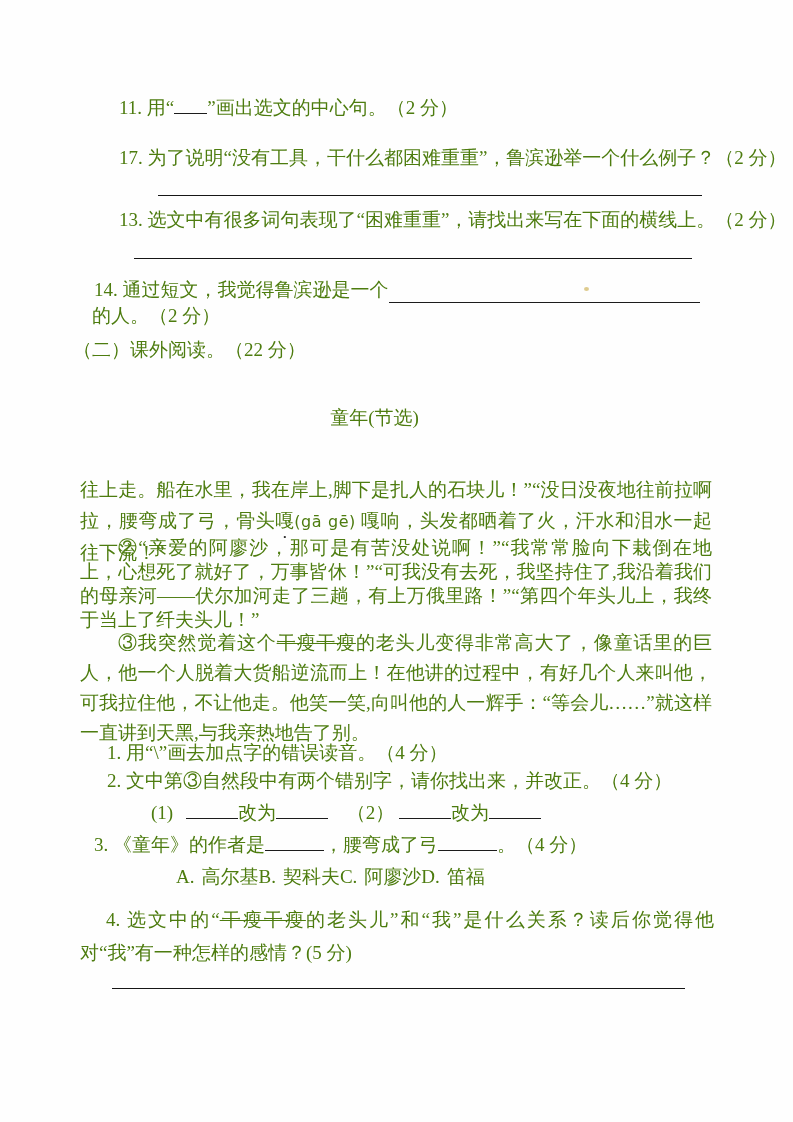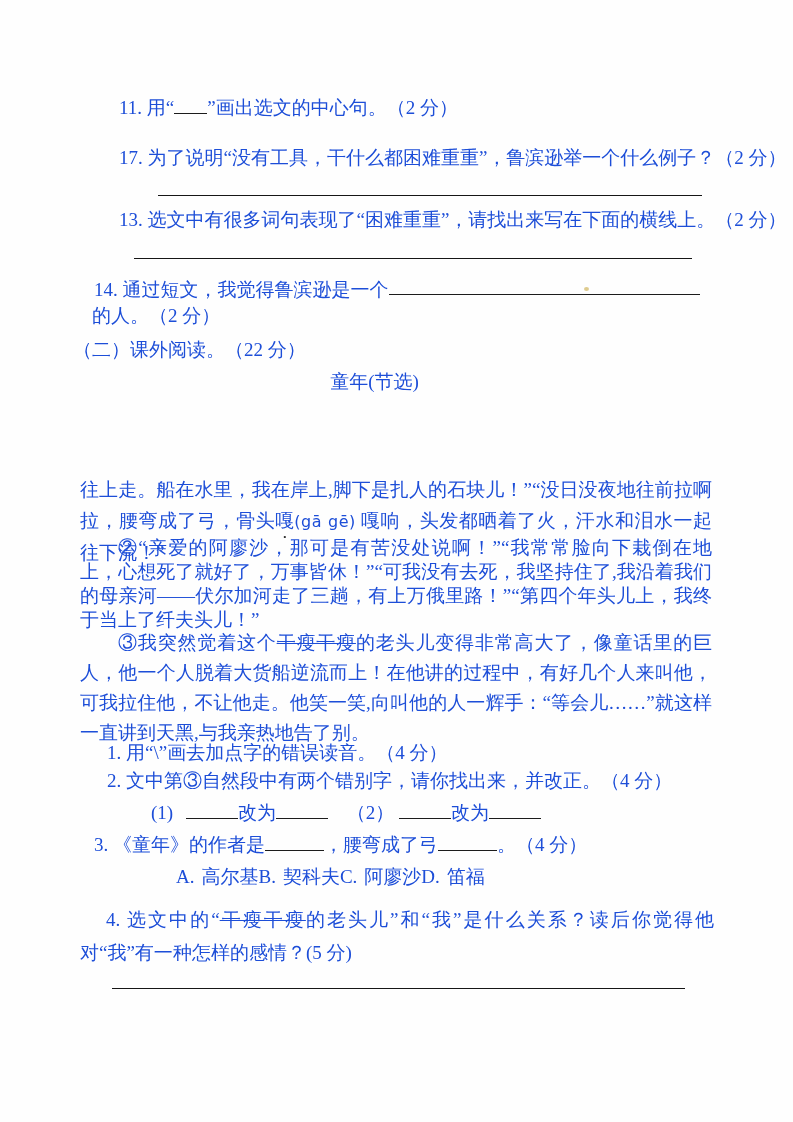--- a/index.html
+++ b/index.html
@@ -1,21 +1,21 @@
 <!DOCTYPE html>
 <html><head>
 <meta charset="utf-8">
 <style>
   html,body{margin:0;padding:0;background:#e8e8e8;}
   .page{
     position:relative;
     width:793px;height:1122px;
     margin:0 auto;
     background:#fefefe;
-    color:#1d4ed8;
+    color:#4d7c0f;
     font-family:"Liberation Serif","DejaVu Serif",serif;
     font-size:19px;
     overflow:hidden;
   }
   .abs{position:absolute;}
   .nowrap{white-space:nowrap;}
   .para{
     text-align:justify;
     text-justify:inter-ideograph;
     line-height:31px;
@@ -24,21 +24,21 @@
   .blank{
     display:inline-block;
     border-bottom:1.6px solid #1c1c1c;
     height:17px;
     vertical-align:baseline;
   }
   .ansline{
     border-bottom:1.7px solid #161616;
     height:18px;
   }
-  .flexline{display:flex;align-items:flex-start;}
+  .flexline{display:flex;align-items:flex-end;}
   .grow{flex:1 1 auto;}
   .dot-char{position:relative;display:inline-block;}
   .dot-char::after{
     content:"•";
     position:absolute;
     left:50%;transform:translateX(-50%);
     bottom:-0.62em;
     font-size:9px;color:#1e1e1e;
     line-height:1;
   }
@@ -50,21 +50,21 @@
   .struck{
     text-decoration:line-through;
     text-decoration-thickness:1px;
   }
   .options-row{display:flex;margin-left:44px;}
   .opt .lbl{margin-right:7px;}
   .artifact-dot{
     width:5px;height:4px;border-radius:50%;
     background:#d8c27a;opacity:.85;
   }
-  .centered{text-align:center;}
+  .centered{text-align:center;margin-top:36px;}
 </style>
 </head>
 <body>
 
 <div class="page">
 
   <div class="abs nowrap" style="top:95px;left:119px;">
     <span>11. 用“</span><span class="blank" style="width:33px;"></span><span>”画出选文的中心句。（2 分）</span>
   </div>
 

